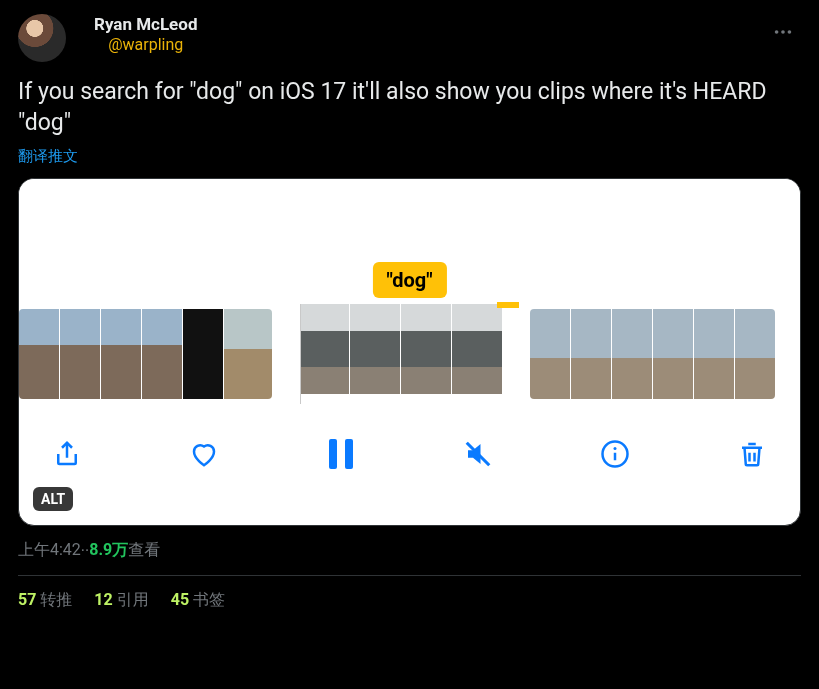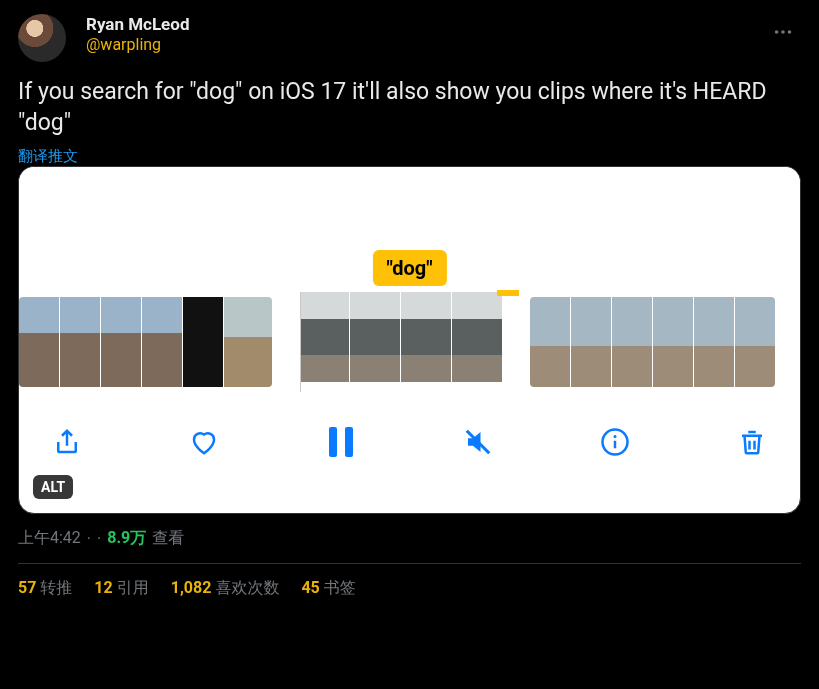--- a/index.html
+++ b/index.html
@@ -10,23 +10,24 @@
     width: 819px;
     height: 689px;
     overflow: hidden;
   }
   .tweet {
     padding: 14px 18px 0 18px;
   }
   .tweet-header {
     display: flex;
     align-items: flex-start;
-    gap: 20px;
+    gap: 28px;
     margin-bottom: 14px;
     position: relative;
+    text-align: center;
   }
   .avatar {
     width: 48px; height: 48px;
     border-radius: 50%;
     background: radial-gradient(circle at 35% 30%, #e8c7a8 0 18%, #6b4a3a 19% 40%, #2a2a2a 41% 100%);
     flex: 0 0 auto;
   }
   .names { display: flex; flex-direction: column; line-height: 1.25; }
   .display-name { font-weight: 700; font-size: 17px; color: #e7e9ea; }
   .handle { font-size: 16px; color: #eab308; }
@@ -40,20 +41,21 @@
     font-size: 23px;
     line-height: 1.35;
     color: #e7e9ea;
     margin-bottom: 8px;
   }
   .translate-link {
     font-size: 15px;
     color: #1d9bf0;
     cursor: pointer;
     display: inline-block;
+    margin-bottom: 12px;
   }
   .media-card {
     border: 1px solid #2f3336;
     border-radius: 16px;
     overflow: hidden;
     background: #fff;
     position: relative;
     width: 100%;
     height: 348px;
   }
@@ -165,37 +167,36 @@
     padding: 4px 8px;
     border-radius: 6px;
     margin-top: 8px;
   }
   .meta-line {
     margin-top: 14px;
     color: #71767b;
     font-size: 16px;
     display: flex;
     align-items: center;
-    gap: 6px;
   }
   .meta-line .dot { color: #71767b; }
   .meta-line .views-count { color: #22c55e; font-weight: 700; }
   .divider {
     height: 1px;
     background: #2f3336;
     margin-top: 14px;
   }
   .stats {
     display: flex;
     gap: 22px;
     padding-top: 14px;
     font-size: 16px;
     color: #71767b;
   }
-  .stat .num { color: #eab308; font-weight: 700; margin-right: 4px; }
+  .stat .num { color: #bef264; font-weight: 700; margin-right: 4px; }
 </style>
 </head>
 <body>
 
 <div class="tweet">
 
   <div class="tweet-header">
     <div class="avatar"></div>
     <div class="names">
       <span class="display-name">Ryan McLeod</span>
@@ -306,20 +307,17 @@
   <div class="divider"></div>
 
   <div class="stats">
     <div class="stat">
       <span class="num">57</span><span>转推</span>
     </div>
     <div class="stat">
       <span class="num">12</span><span>引用</span>
     </div>
     <div class="stat">
-      <span class="num">1,082</span><span>喜欢次数</span>
-    </div>
-    <div class="stat">
       <span class="num">45</span><span>书签</span>
     </div>
   </div>
 
 </div>
 
 </body></html>

